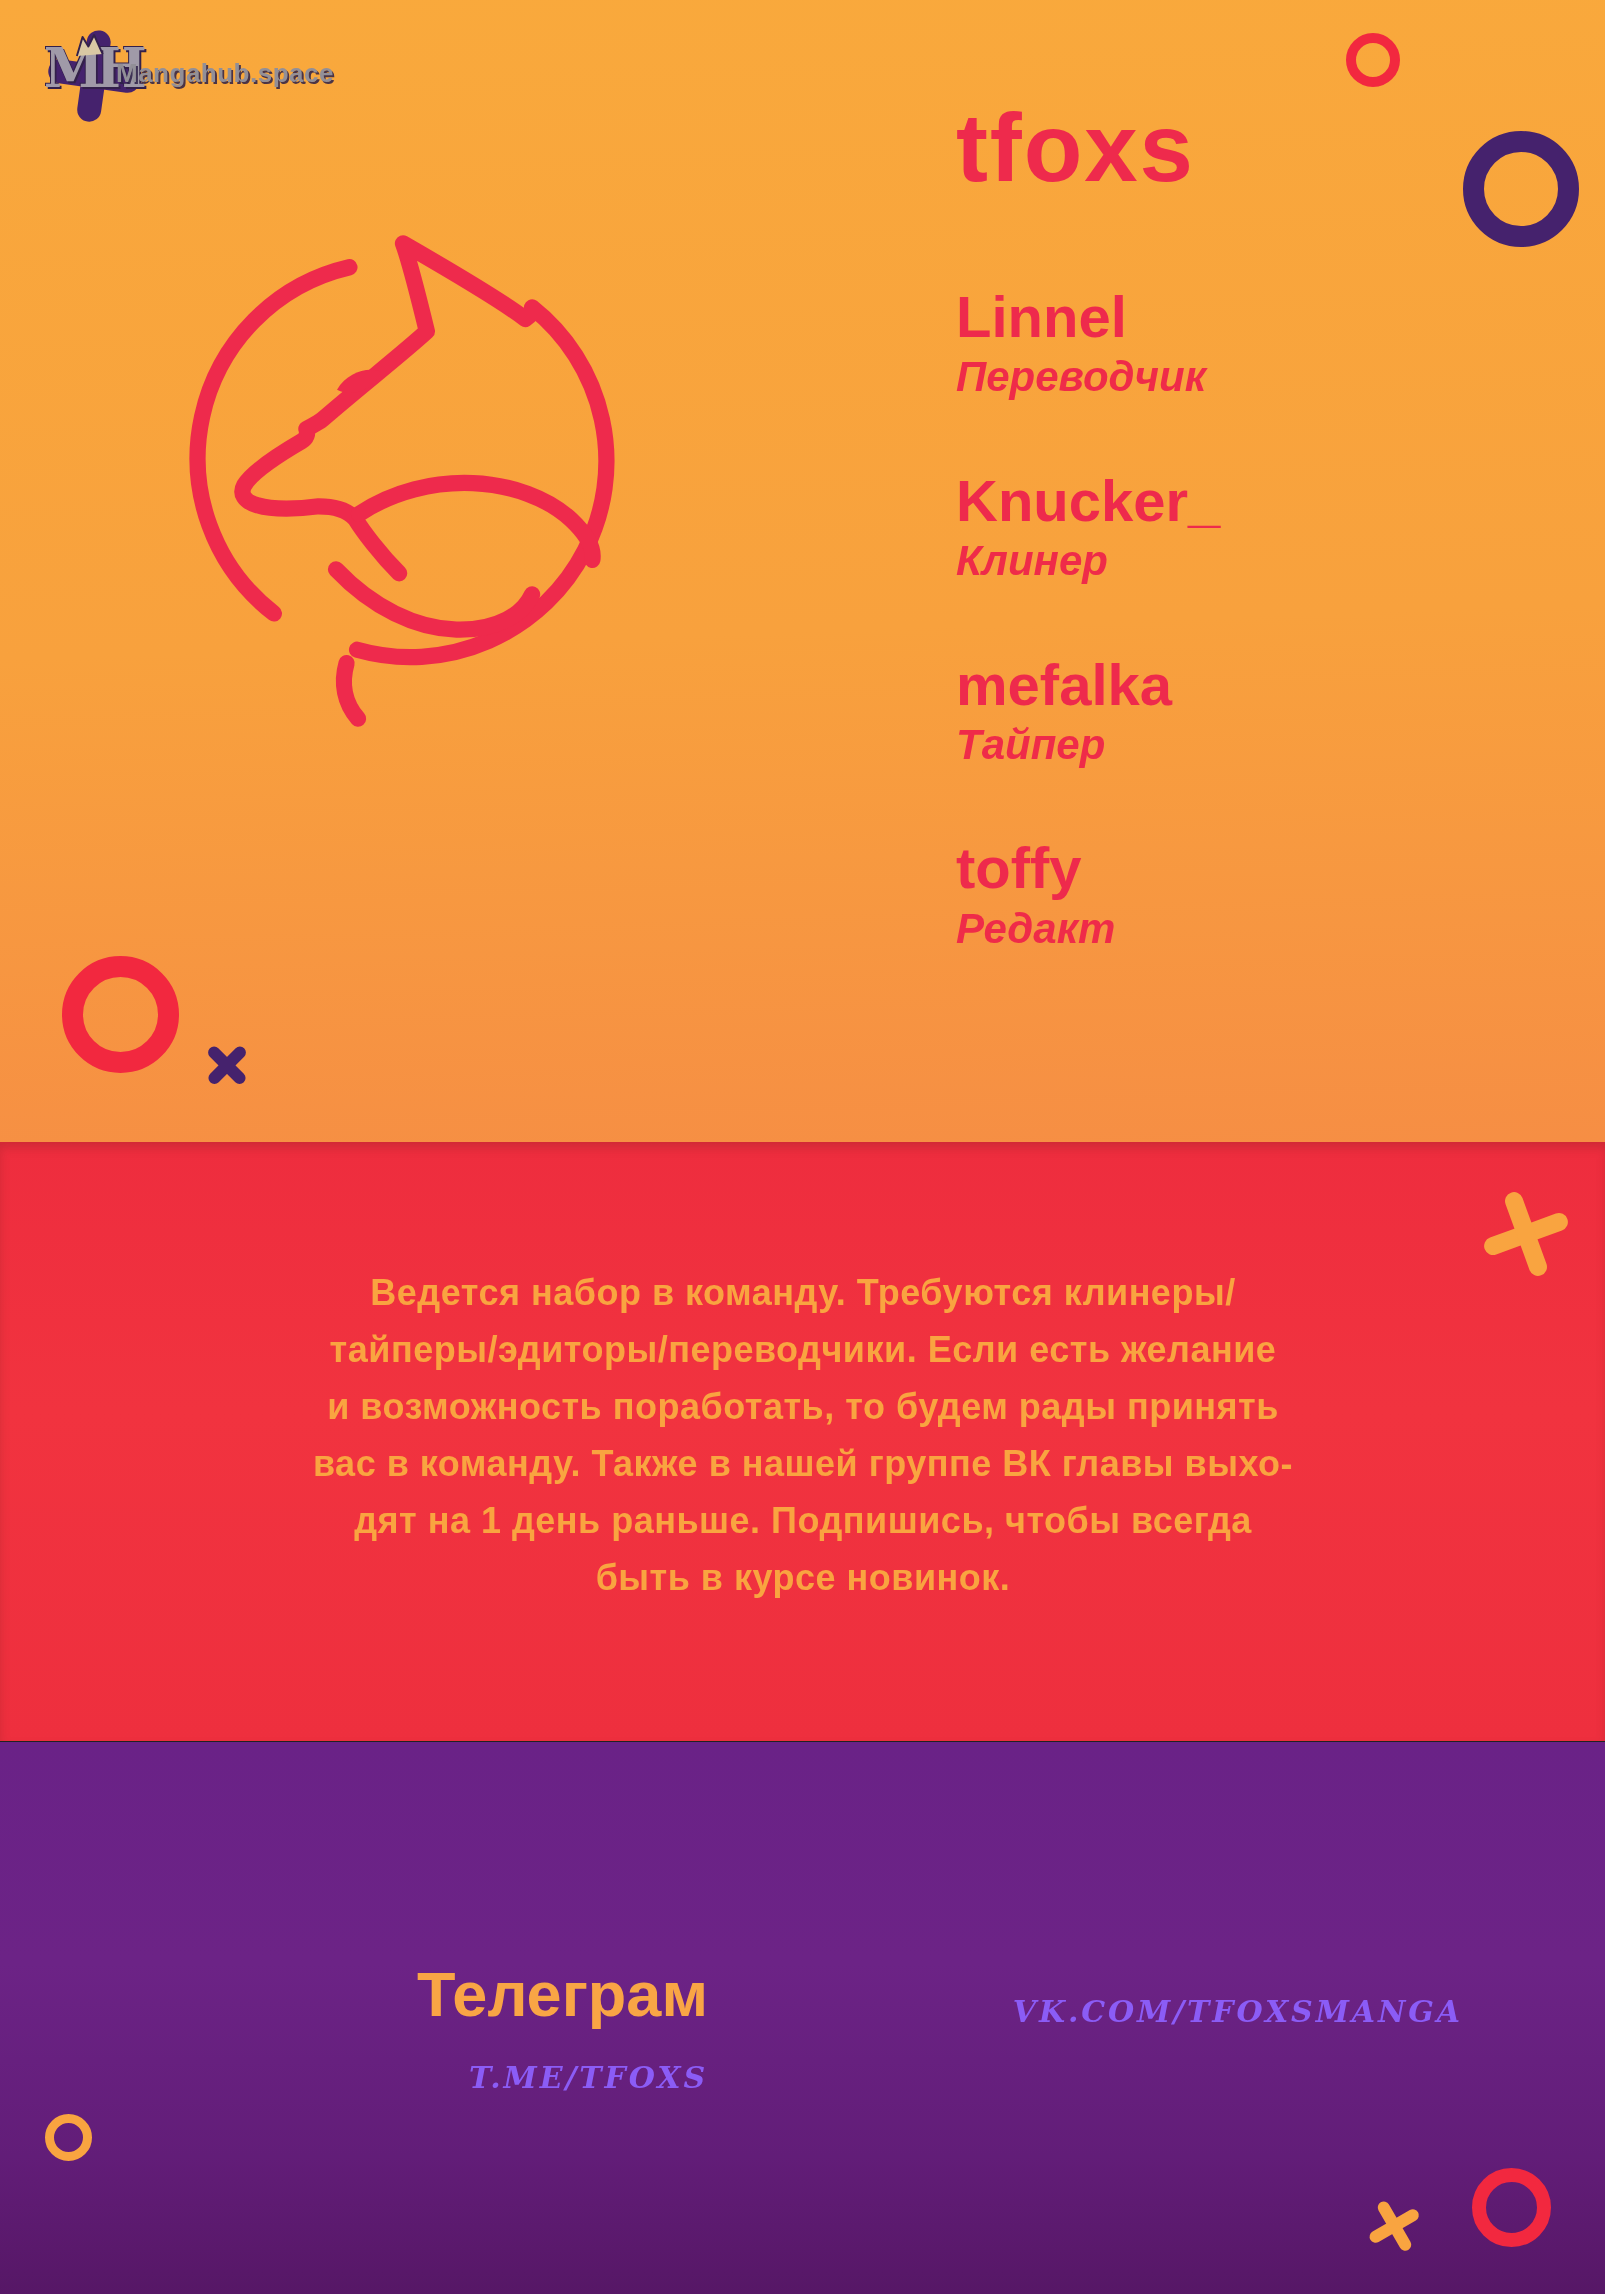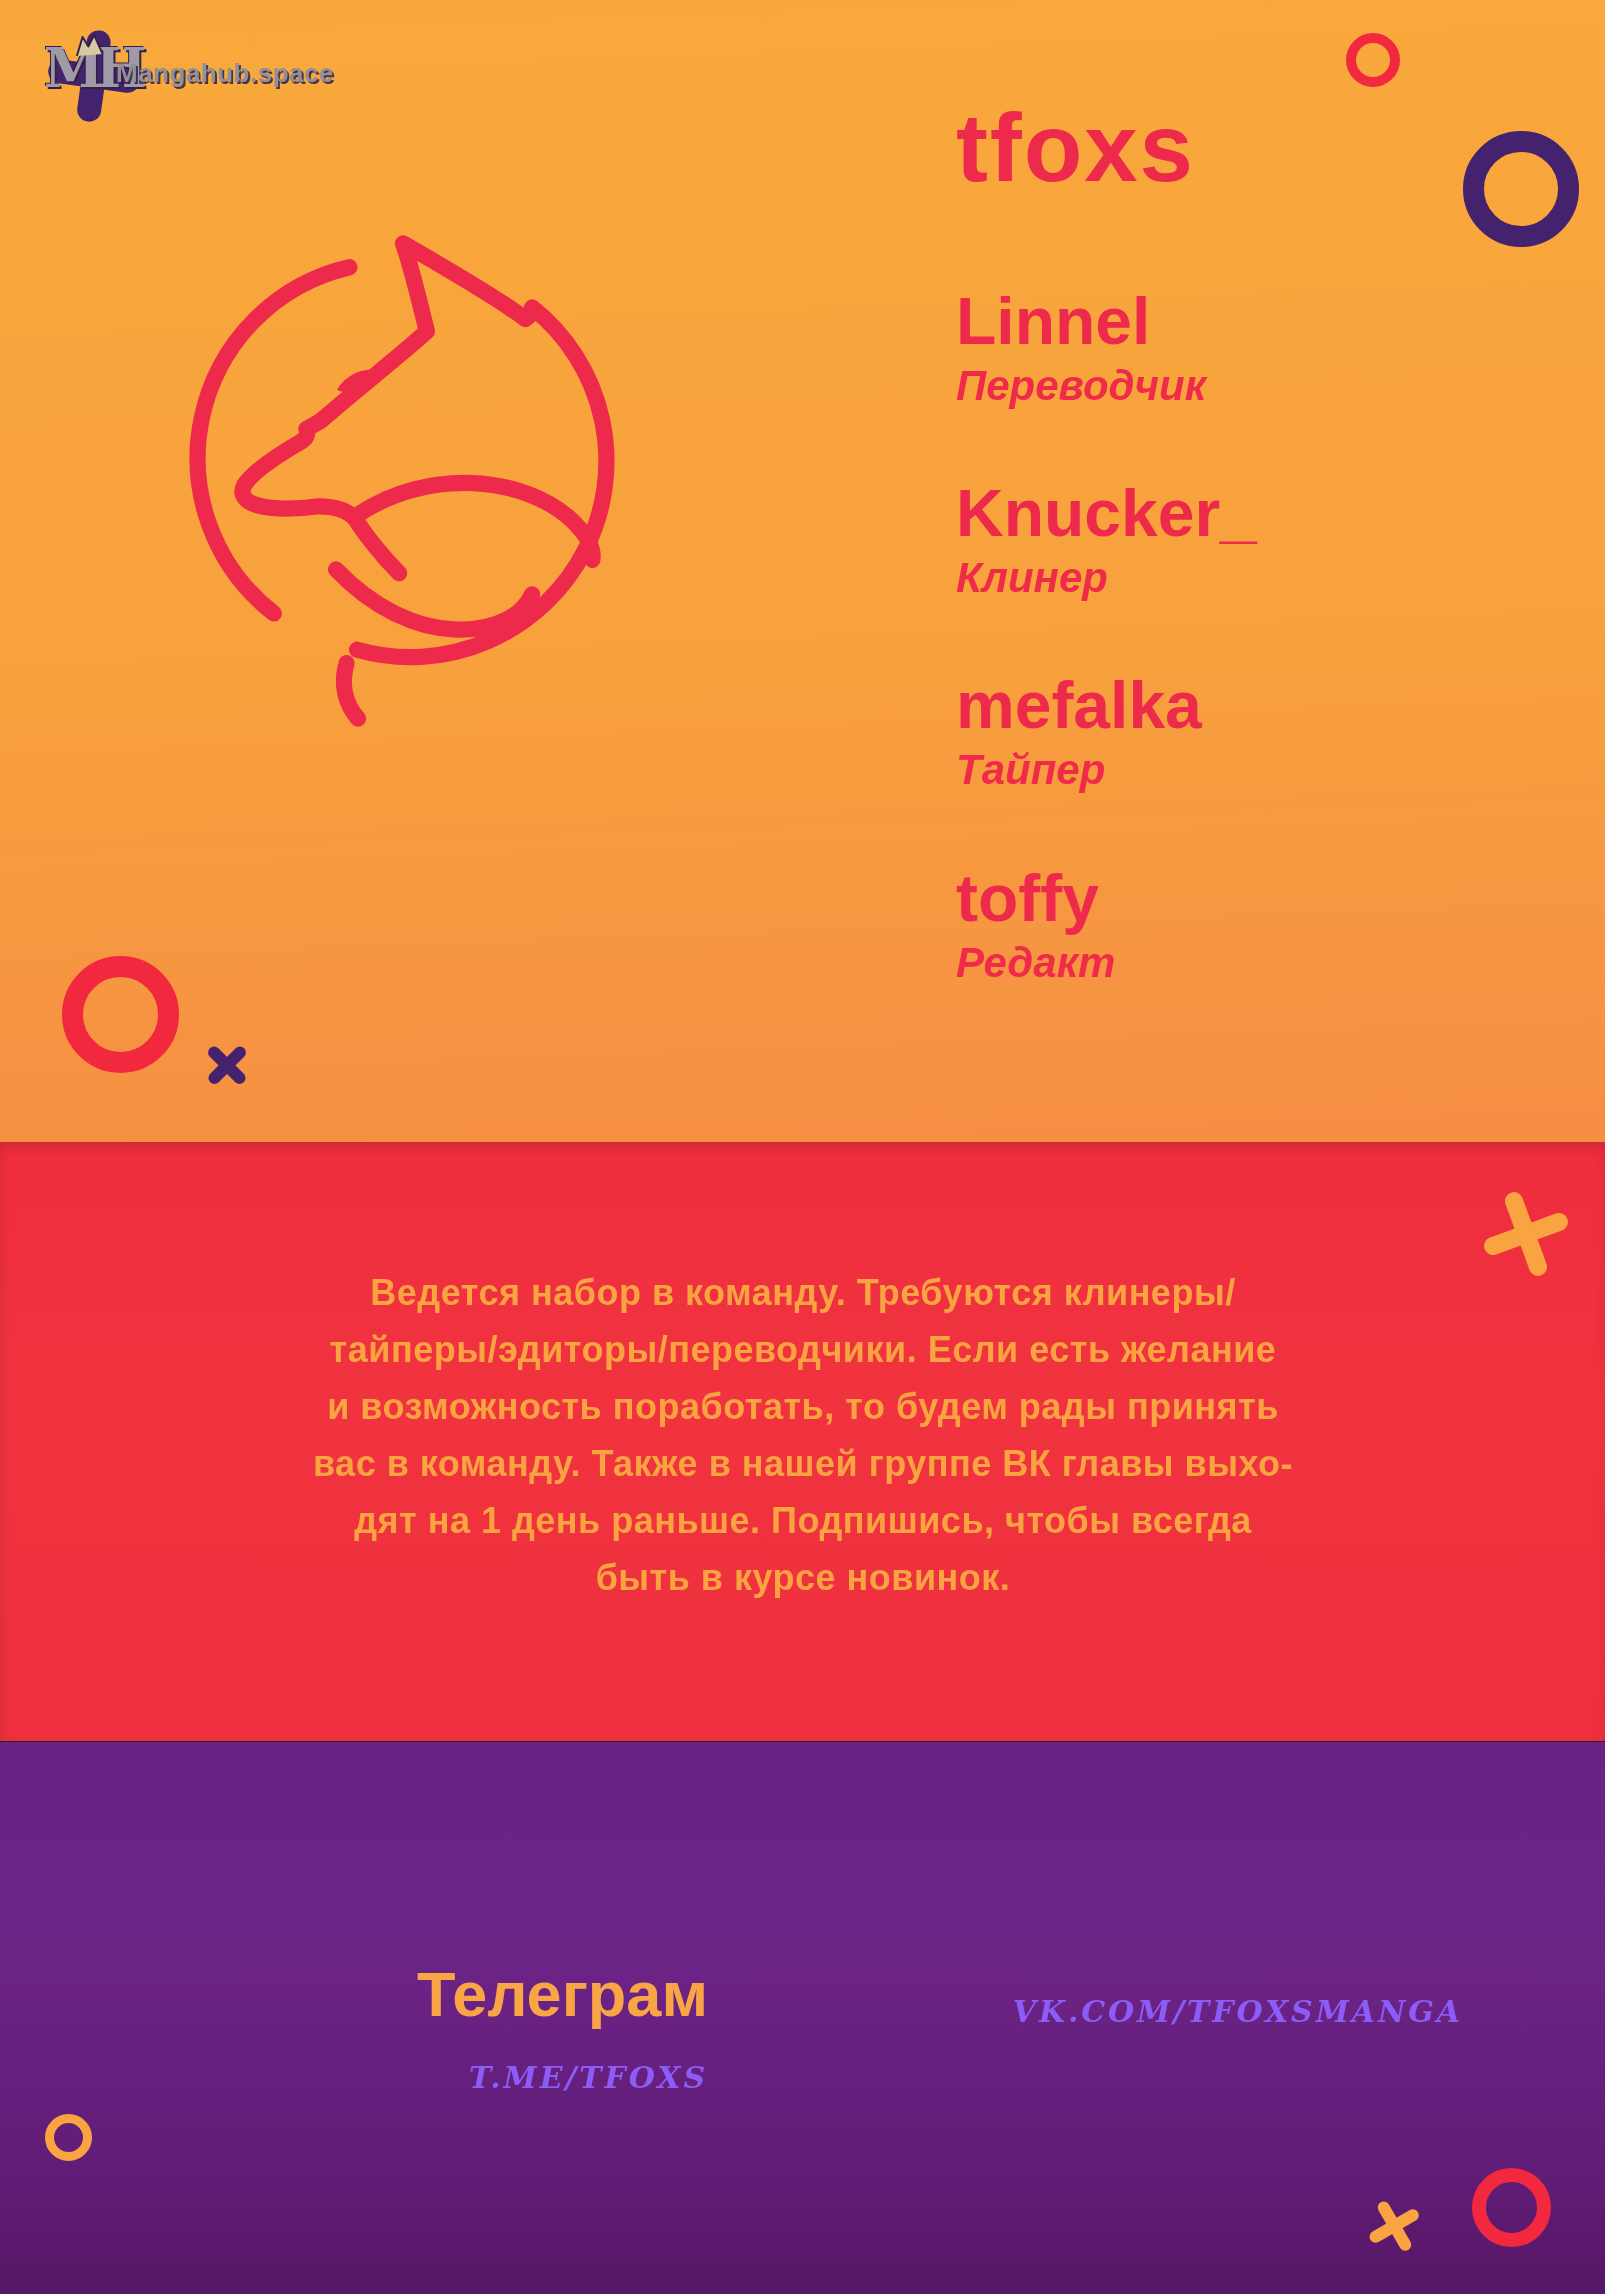--- a/index.html
+++ b/index.html
@@ -26,21 +26,21 @@
     color:#928f97;text-shadow:1.9px 1.9px 0 rgba(45,32,70,.85);letter-spacing:0.5px;}
 
   
   .fox-logo{position:absolute;left:162px;top:227px;width:459px;height:507px;}
 
   
   .team{position:absolute;left:956px;top:98px;width:468px;text-align:left;}
   .team-title{font-size:96px;line-height:1.05;font-weight:800;color:#ee2a4c;
     letter-spacing:1.9px;margin-bottom:88px;}
   .credit{margin-bottom:69px;}
-  .credit-name{font-size:66px;line-height:1.05;font-weight:800;color:#ee2a4c;}
+  .credit-name{font-size:58px;line-height:1.05;font-weight:800;color:#ee2a4c;}
   .credit-role{margin-top:5.7px;font-size:42px;line-height:1.15;font-weight:600;
     font-style:italic;font-family:Liberation Sans, sans-serif;color:#ef2b49;}
 
   
   .recruit-text{position:absolute;left:0;top:1264px;width:1606px;text-align:center;
     font-size:36px;line-height:57px;font-weight:800;letter-spacing:0.5px;
     color:#f9a440;white-space:pre-line;}
 
   
   .link-block{position:absolute;top:1961px;text-align:right;}

